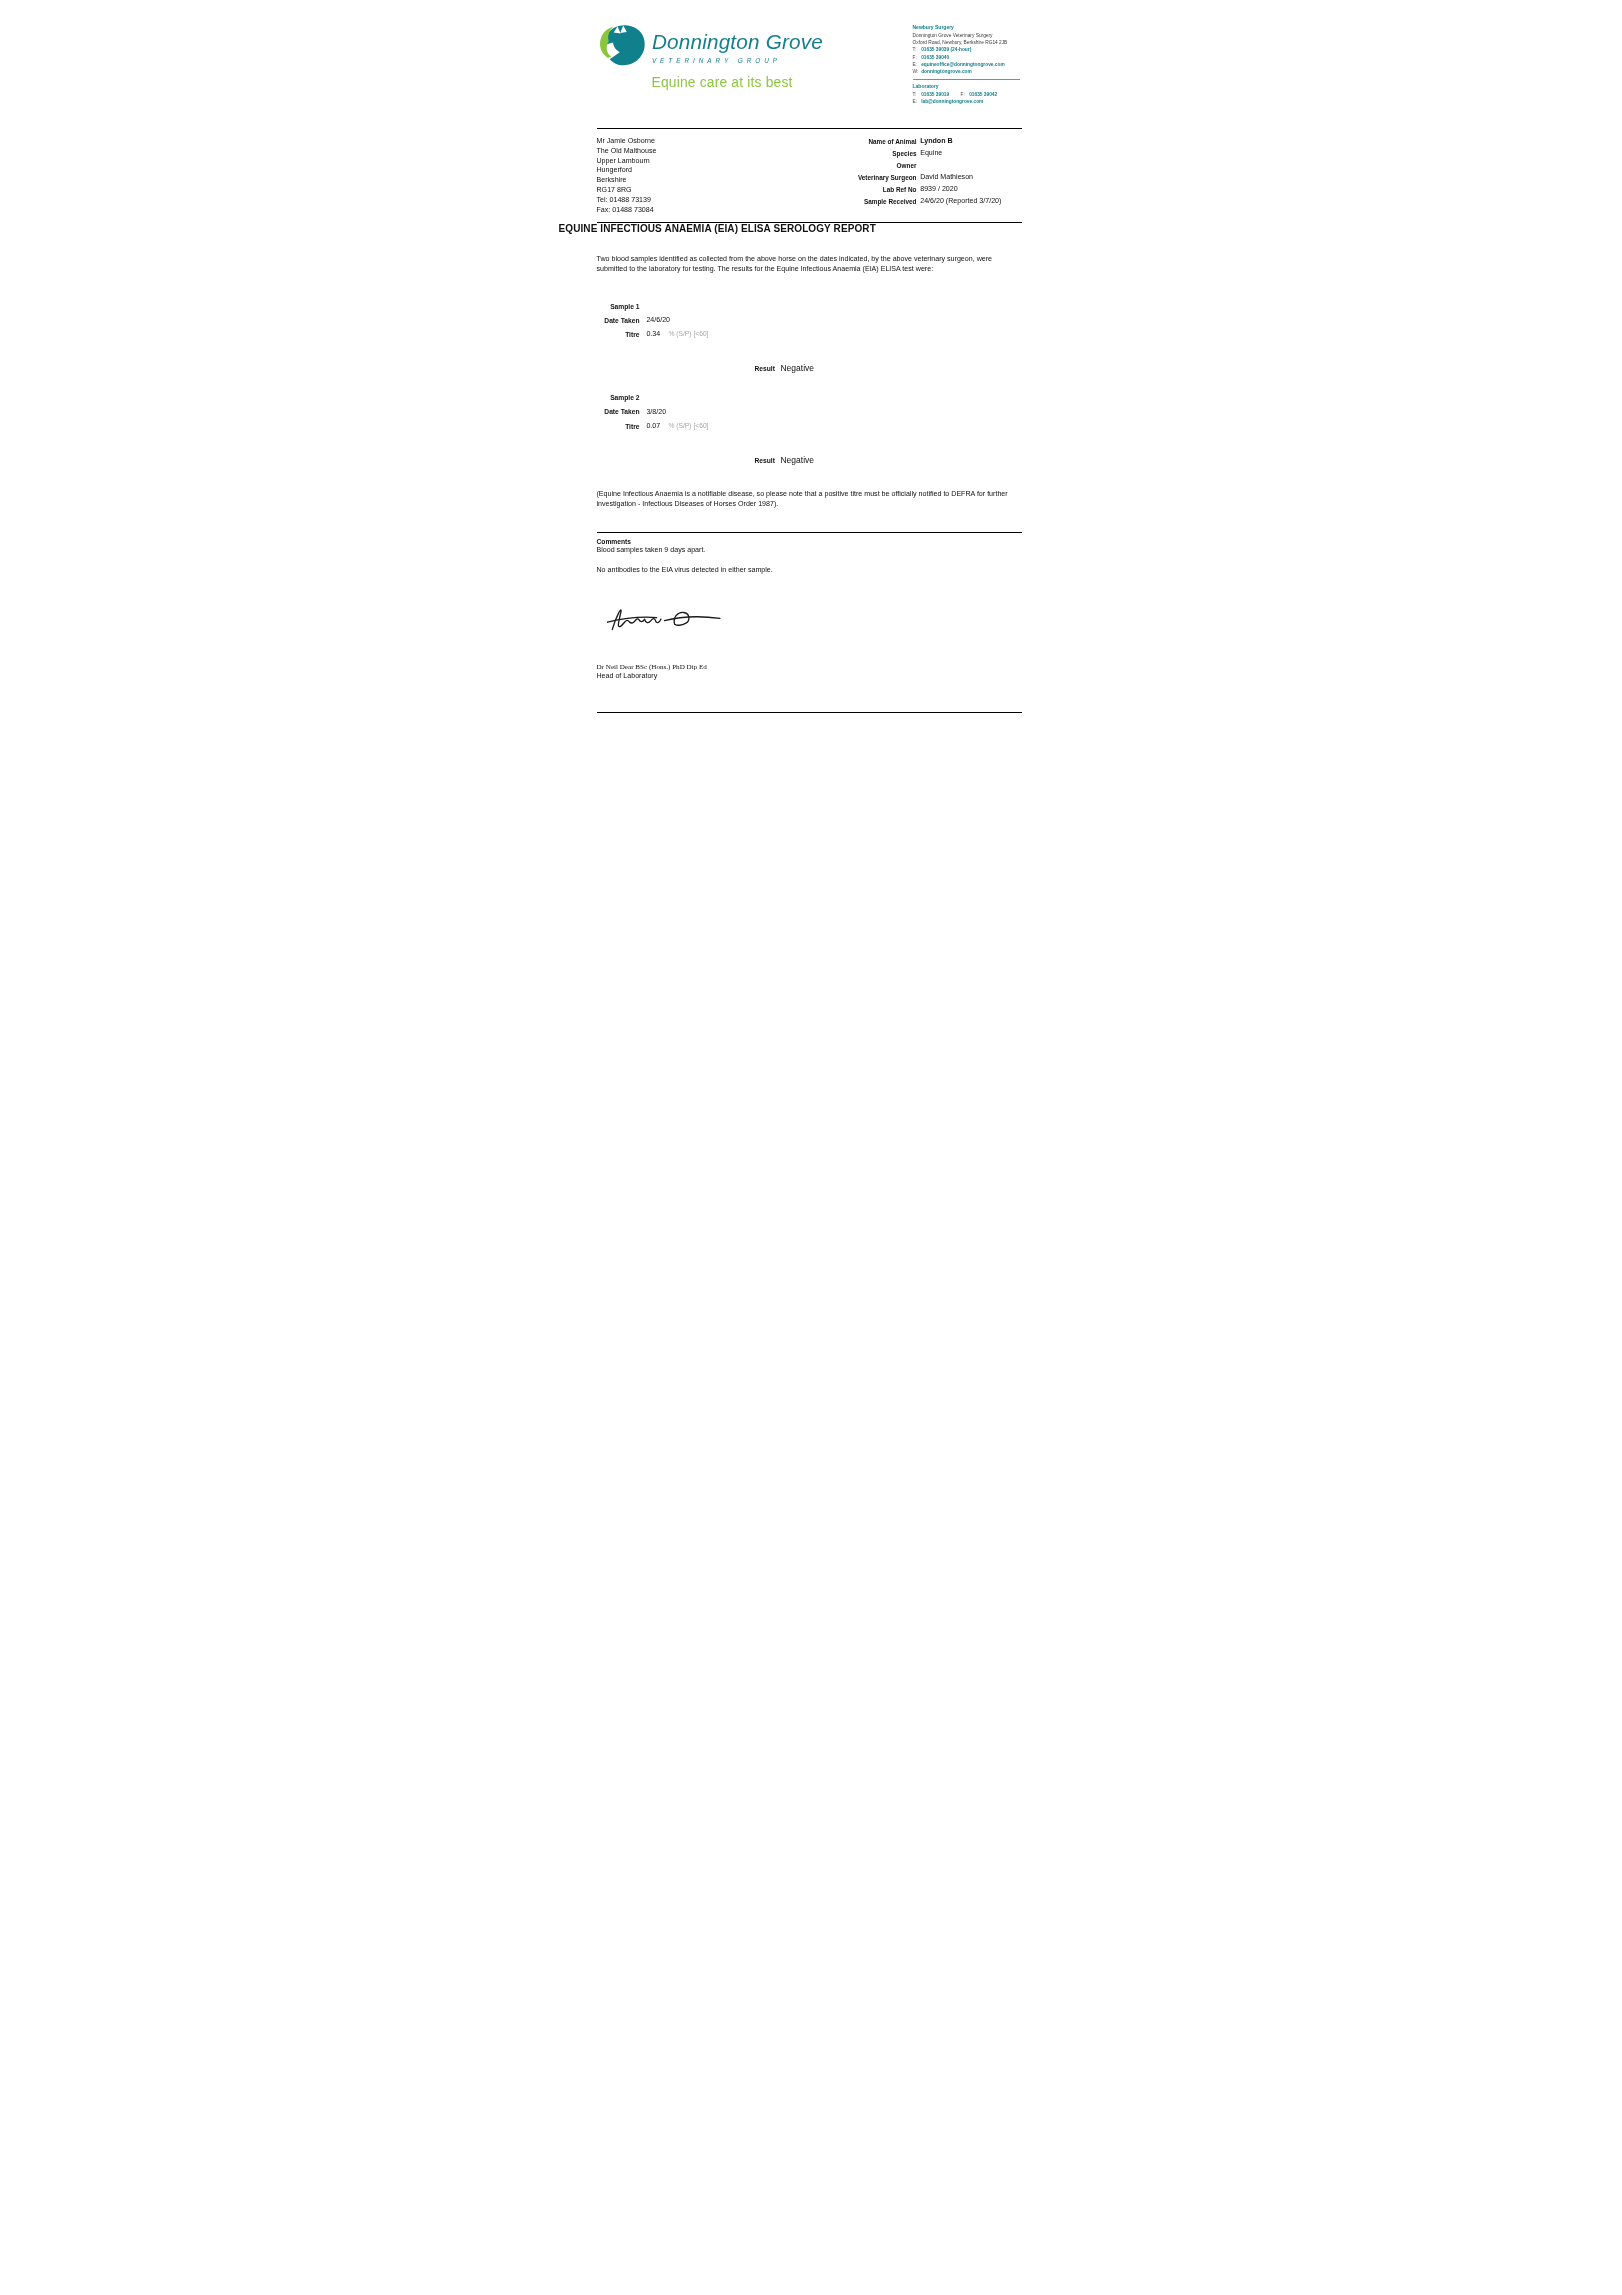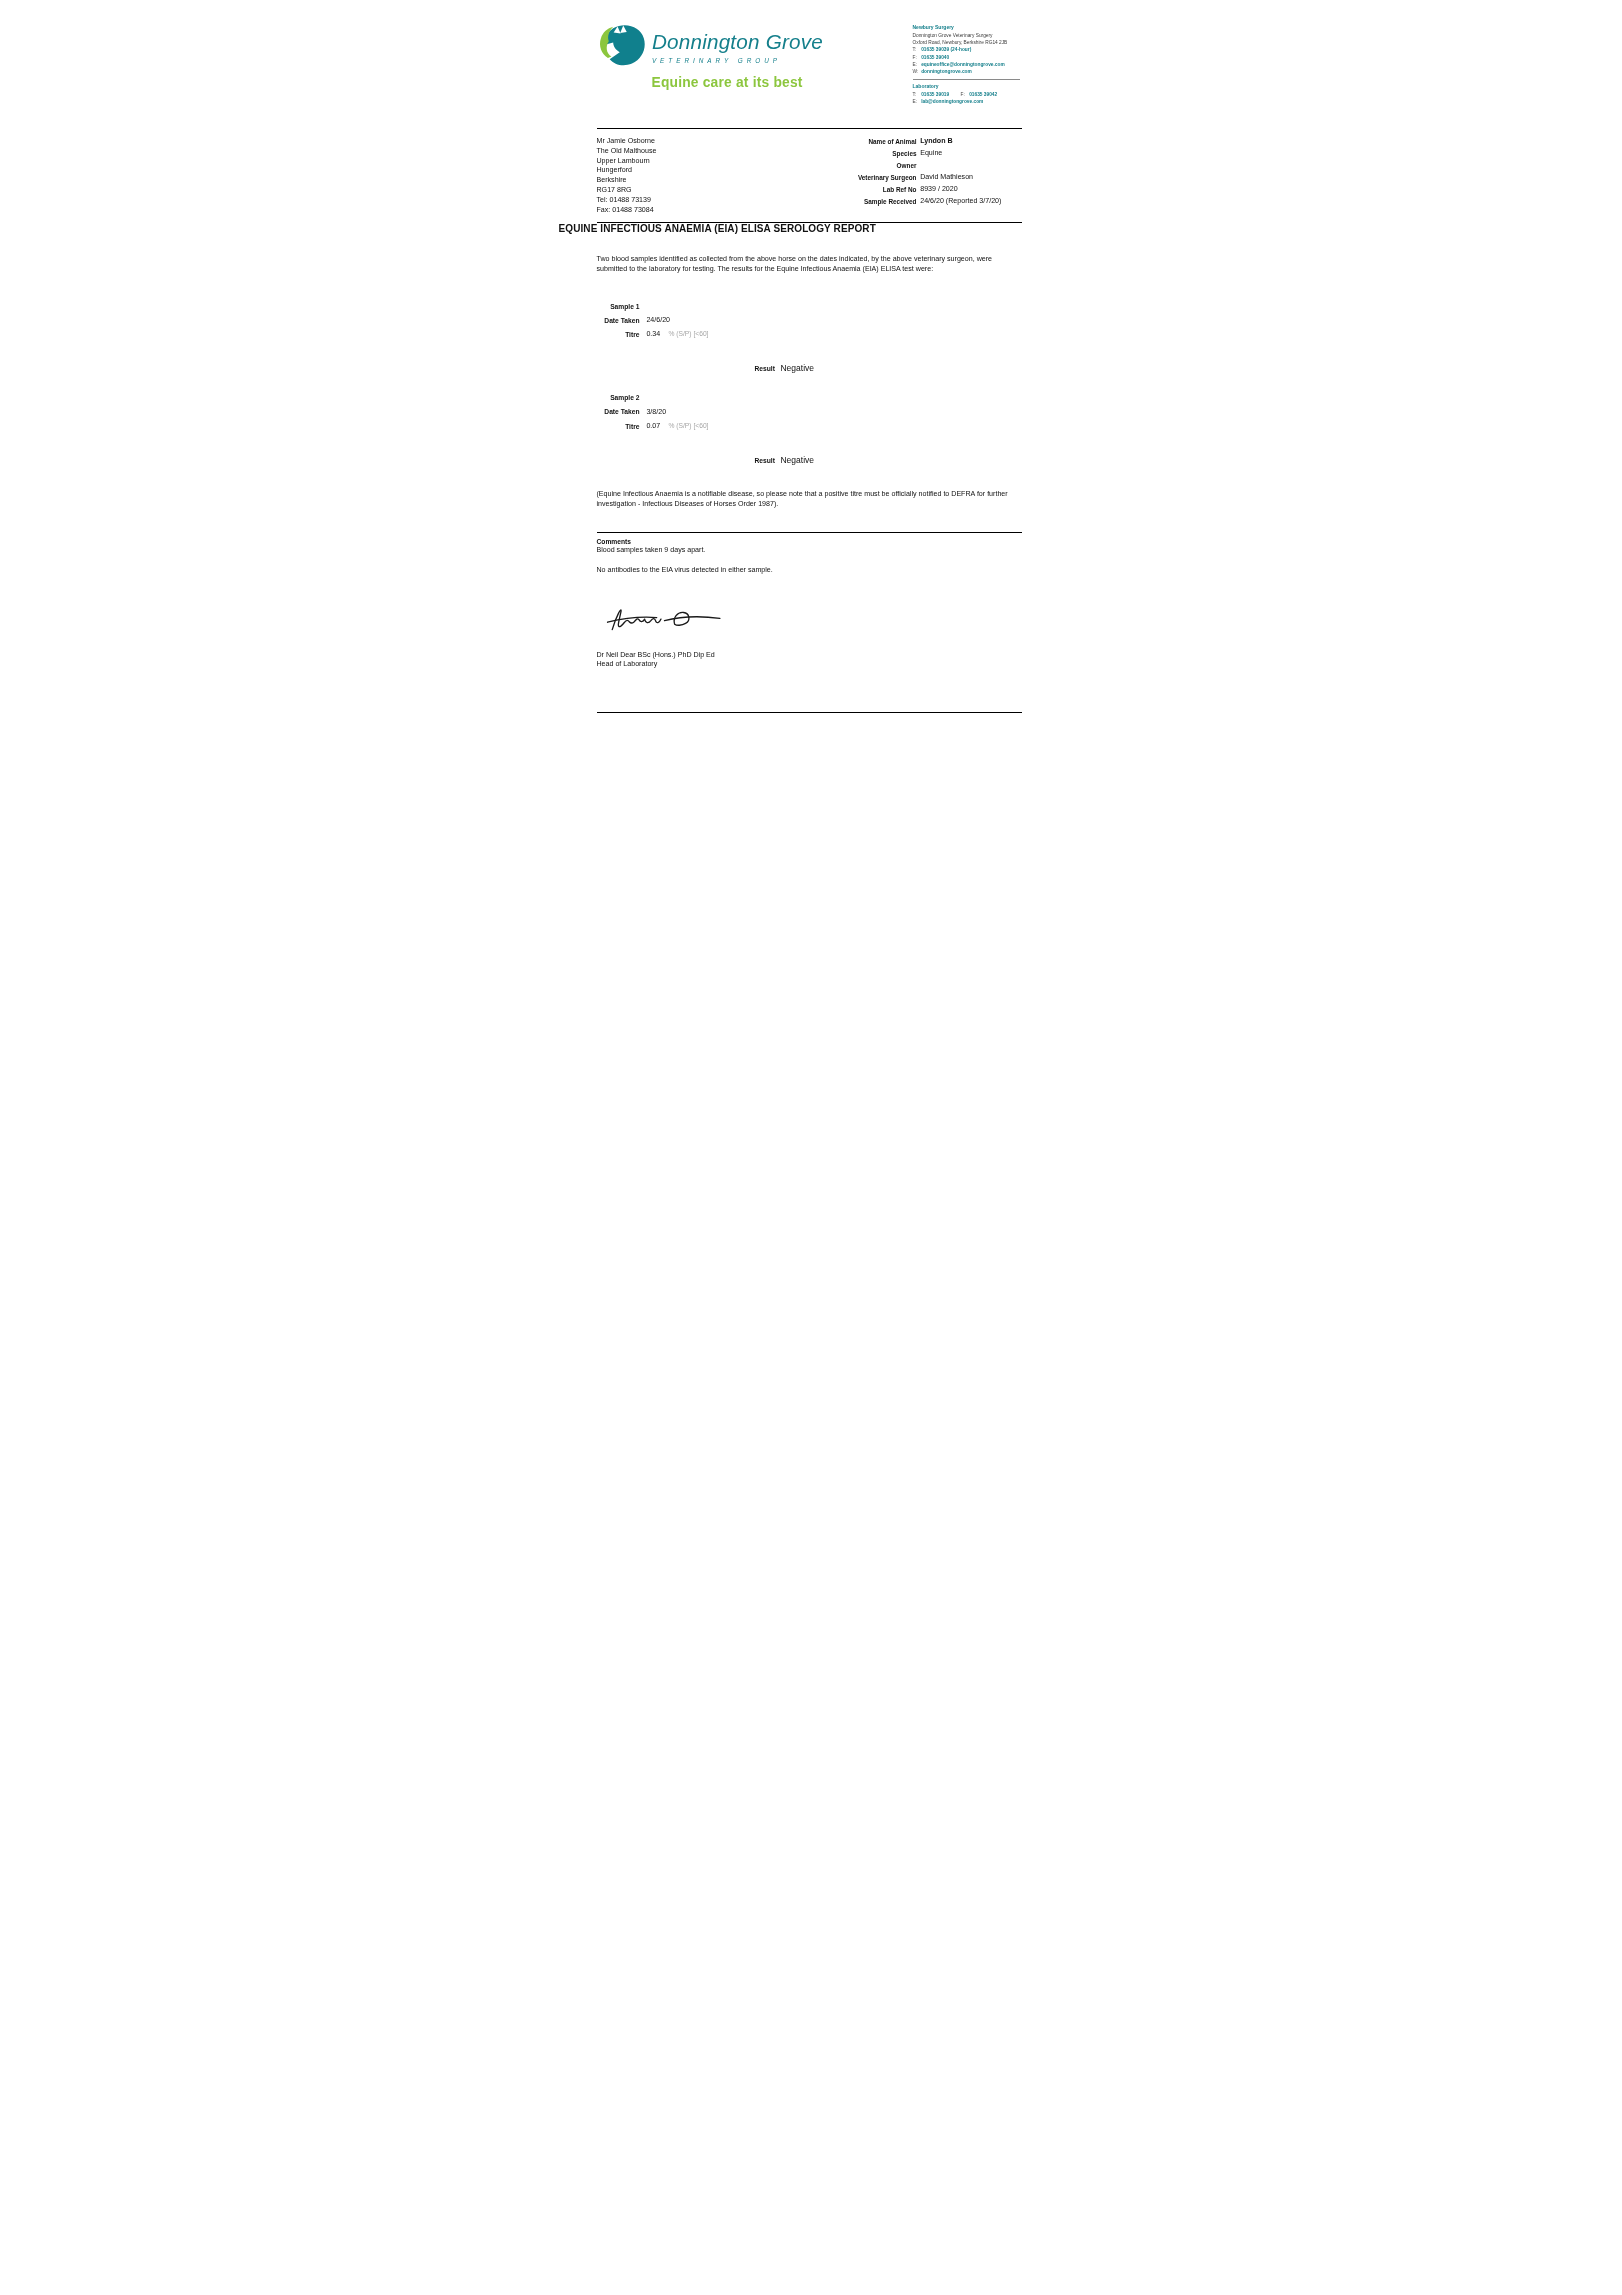--- a/index.html
+++ b/index.html
@@ -40,21 +40,20 @@
     margin-top:4.1px;
     font-size:6.4px;
     color:var(--teal);
     letter-spacing:0.62em;
   }
   .tagline{
     margin:5.5px 0 0 55px;
     font-size:13.8px;
     color:var(--green);
     letter-spacing:0.2px;
-    font-weight:bold;
   }
 
   .contacts{width:107px;font-size:4.8px;line-height:1.5;}
   .c-title{color:var(--teal);font-weight:bold;font-size:5px;margin-bottom:0.5px;}
   .c-line{white-space:nowrap;}
   .dark{color:#3a3a3a;}
   .c-label{display:inline-block;min-width:7.3px;color:#4a4a4a;}
   .c-val{color:var(--teal);font-weight:bold;}
   .c-gap{margin-left:10px;}
   .c-div{border:none;border-top:0.5px solid #8a8a8a;margin:4.1px 0 2.8px 0;}
@@ -94,21 +93,21 @@
   .result-label{font-weight:bold;font-size:6.7px;}
   .result-value{margin-left:5.5px;font-size:8.5px;}
 
   .note{margin-top:24px;font-size:7.1px;line-height:1.45;max-width:419px;}
 
   .comments-label{margin-top:5.5px;font-weight:bold;font-size:6.7px;}
   .comment{font-size:7.1px;line-height:1.4;margin-top:0.9px;}
   .comment + .comment{margin-top:10px;}
 
   .signature{margin-top:24px;margin-left:5.5px;width:125px;height:39px;}
-  .signatory-name{margin-top:12px;font-size:7.1px;}
+  .signatory-name{margin-top:24px;font-size:7.1px;font-family:Liberation Serif, serif;}
   .signatory-title{margin-top:1.4px;font-size:7.1px;}
 </style>
 </head>
 <body>
 
 <div class="page">
 
   <header class="masthead">
     <div class="brand">
       <div class="brand-row">

